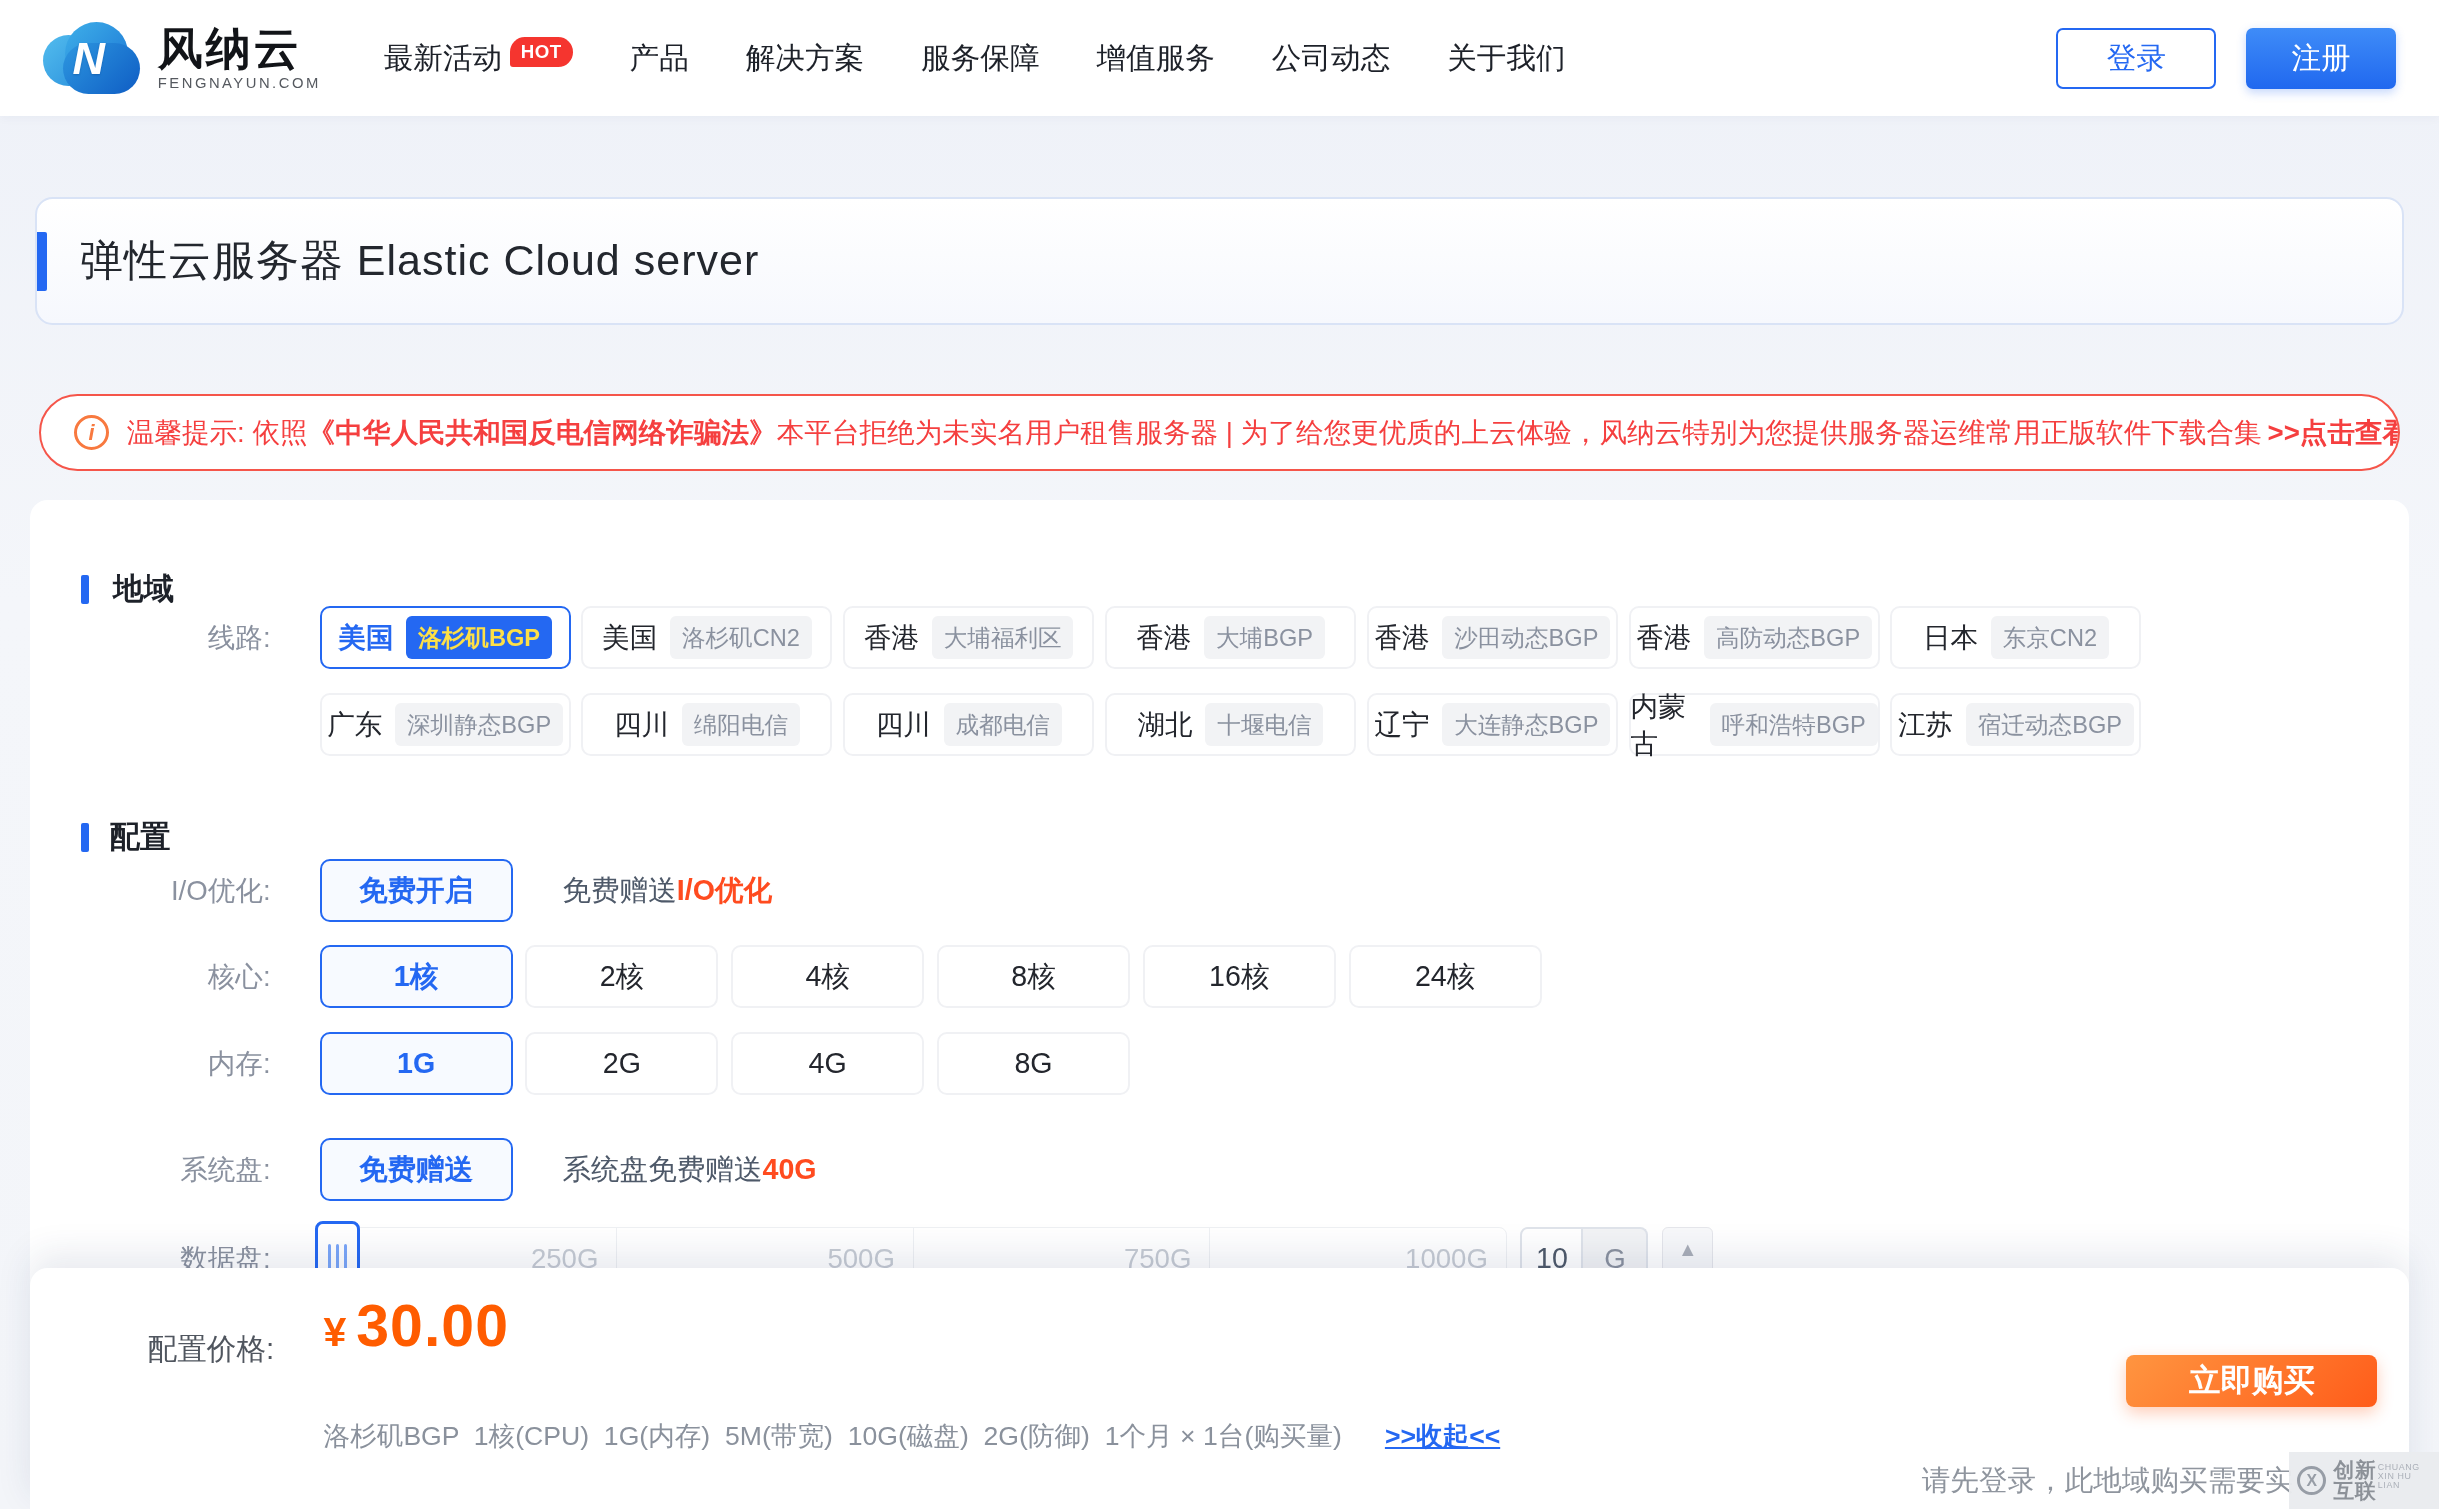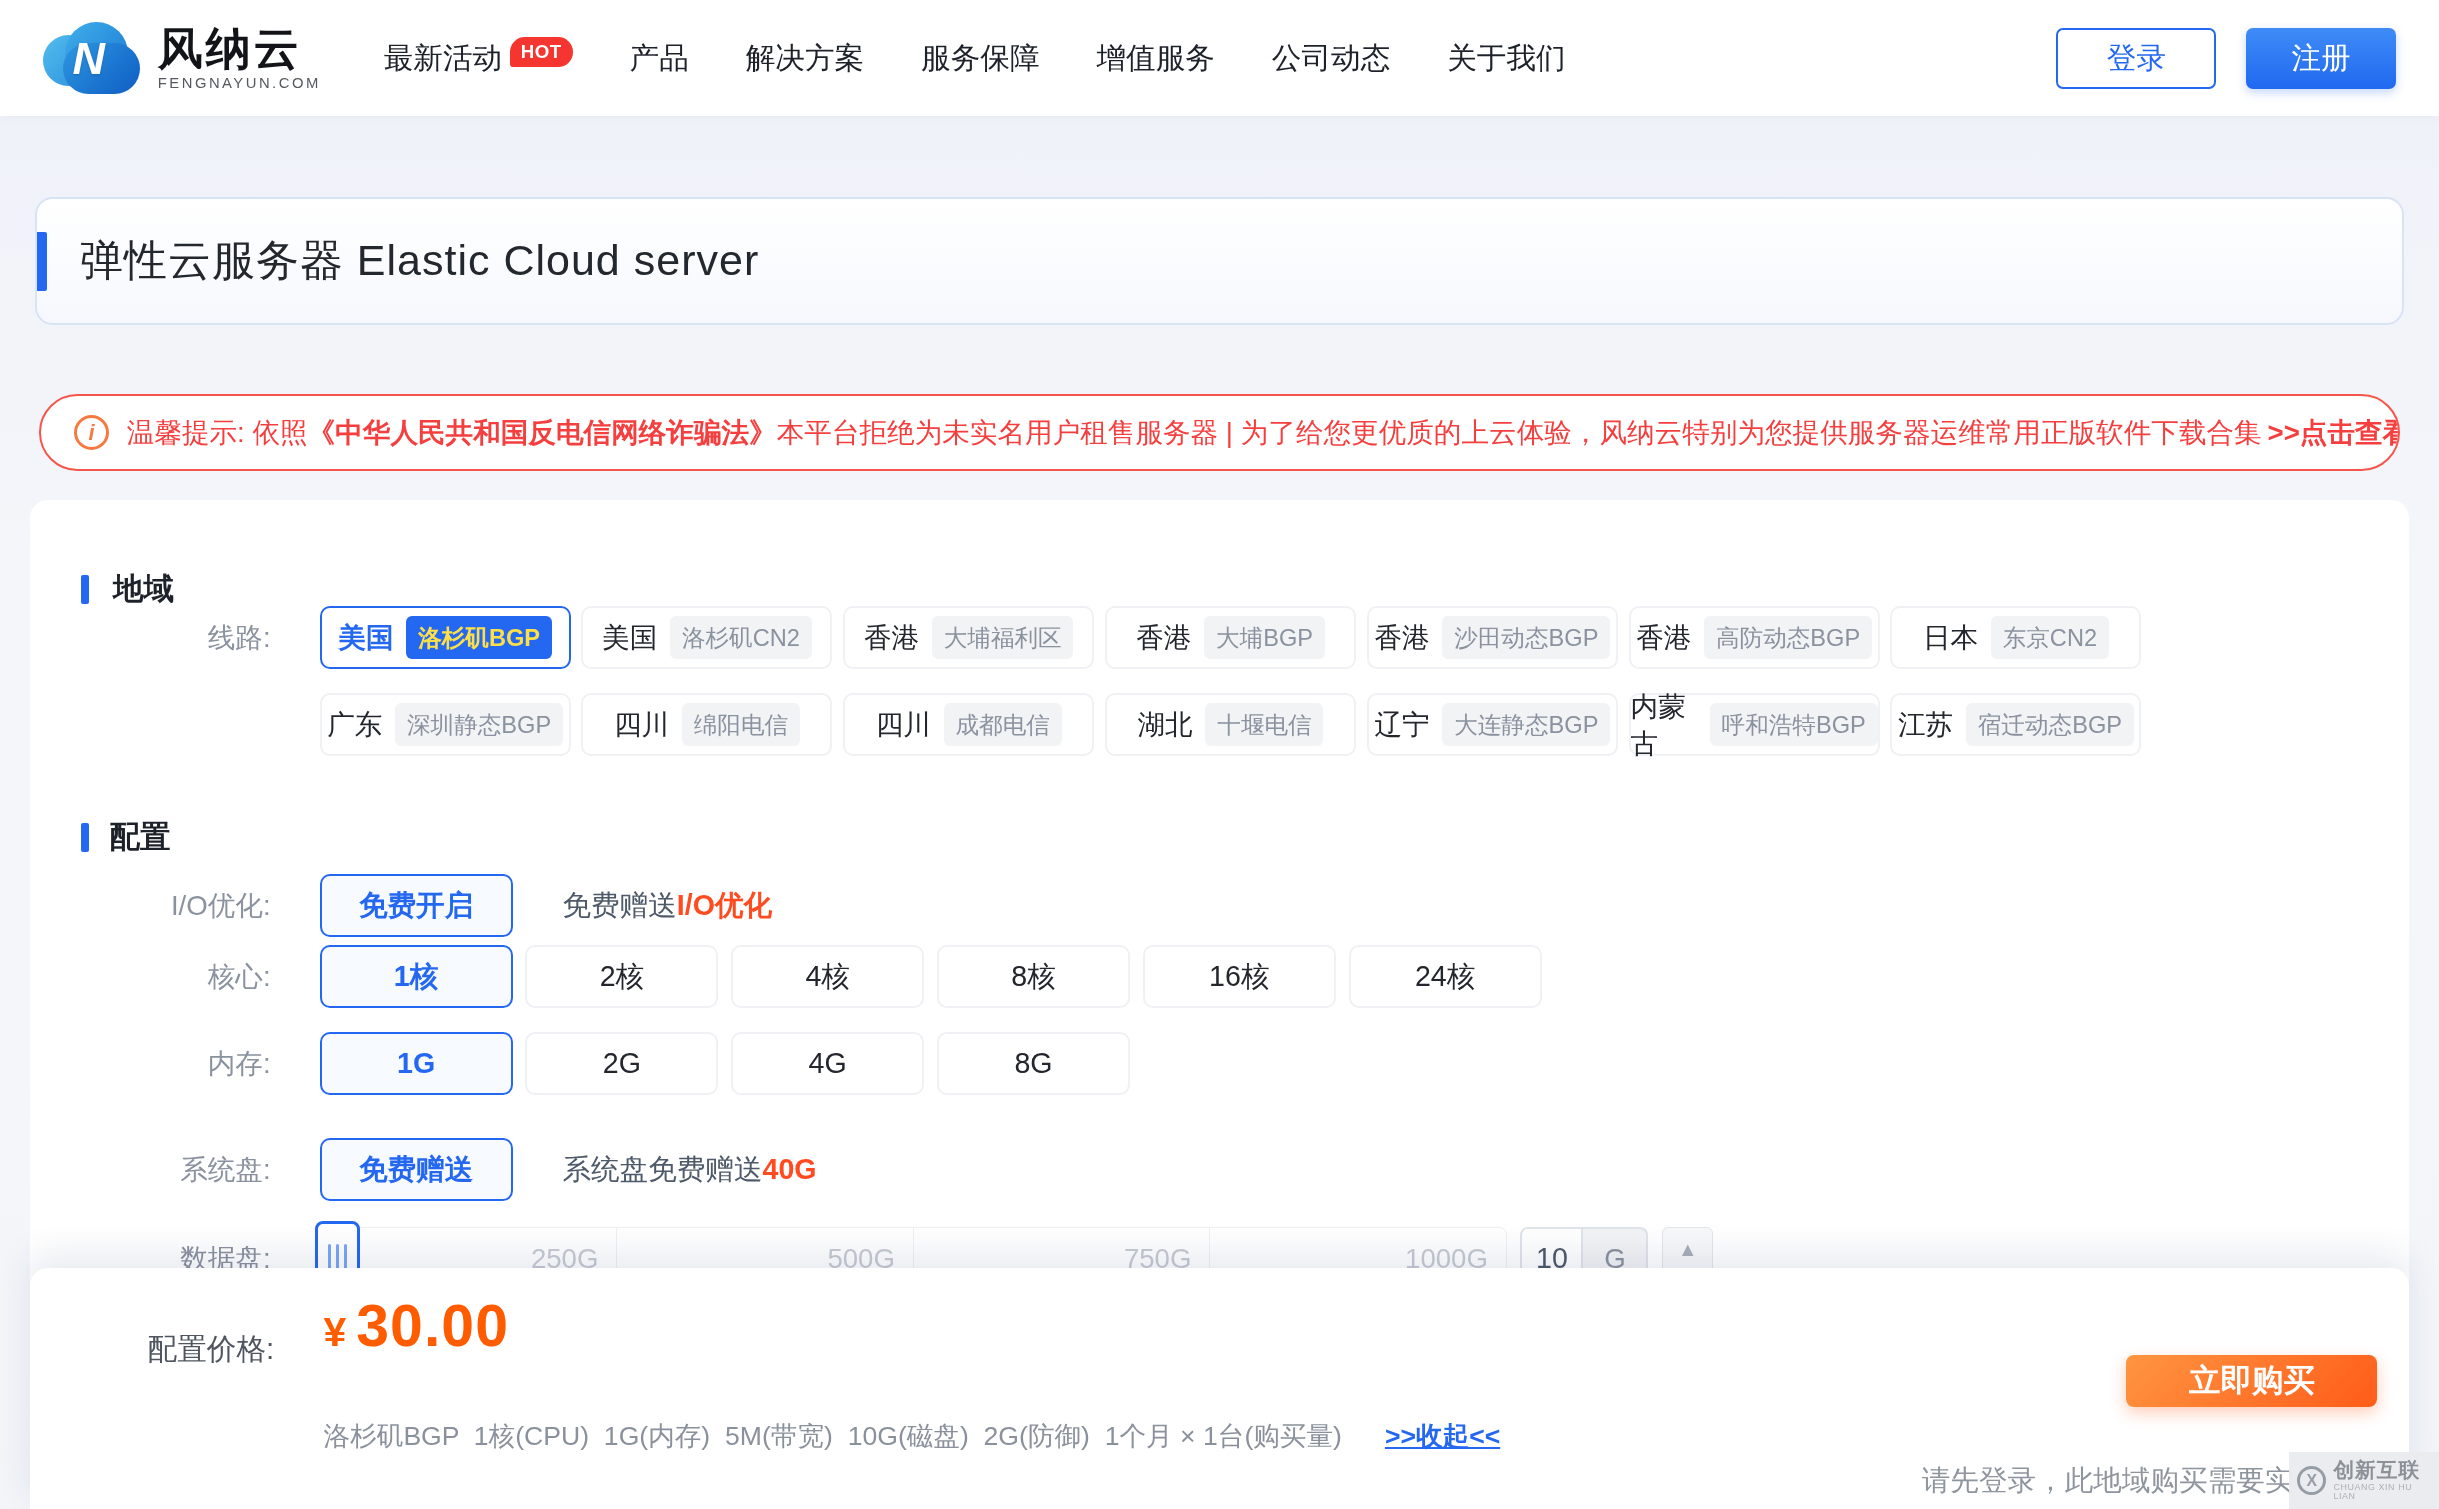--- a/index.html
+++ b/index.html
@@ -97,21 +97,21 @@
   .pb-collapse { color:#2468f2; font-weight:600; margin-left:43px; cursor:pointer;text-decoration:underline; }
   .buy-btn { position:absolute; right:32px; top:87px; width:251px; height:52px; border:none; border-radius:7.9px;
     background:linear-gradient(135deg,#ff9540,#ff5c1a); color:#fff; font-size:31.5px; font-weight:700;
     cursor:pointer; font-family:Liberation Serif, serif; box-shadow:0 5.9px 15.8px rgba(255,92,26,.3); }
   .login-hint { position:absolute; right:116px; top:193px; font-size:28.6px; color:#8f959e; white-space:nowrap; }
   
   .watermark { position:absolute; right:0; bottom:0; width:150px; height:57px; background:rgba(233,235,238,.96);
     display:flex; align-items:center; padding:0 7.9px; gap:6.9px; z-index:20; }
   .wm-logo { flex:none; width:29.6px; height:29.6px; border:3.9px solid #979da6; border-radius:50%;
     display:flex; align-items:center; justify-content:center; color:#979da6; font-size:15.8px; font-weight:700; }
-  .wm-txt { display:flex; flex-direction:column; line-height:1; }
+  .wm-txt { display:flex; flex-direction:row; line-height:1; }
   .wm-name { font-size:20.7px; font-weight:700; color:#8c9198; letter-spacing:1px; }
   .wm-sub { font-size:8.9px; color:#abb0b8; letter-spacing:0.6px; margin-top:3px; }
 </style>
 </head>
 <body>
 
 <div class="topbar">
   <div class="logo">
     <div class="cloud">
       <span class="c1"></span>
@@ -233,21 +233,21 @@
       <span class="rg">江苏</span>
         <span class="bd">宿迁动态BGP</span>
     </div>
   </div>
 
   <div class="sec-head" style="top:317px;gap:20px;">
     <div class="sec-accent"></div>
     <div class="sec-title">配置</div>
   </div>
 
-  <div class="row" style="top:374px;align-items:center;">
+  <div class="row" style="top:359px;align-items:center;">
     <div class="row-label">I/O优化:</div>
     <div class="chip sel">免费开启</div>
     <div class="note"><span>免费赠送</span><b>I/O优化</b></div>
   </div>
 
   <div class="row" style="top:445px;">
     <div class="row-label">核心:</div>
     <div class="chip sel">1核</div>
     <div class="chip">2核</div>
     <div class="chip">4核</div>

